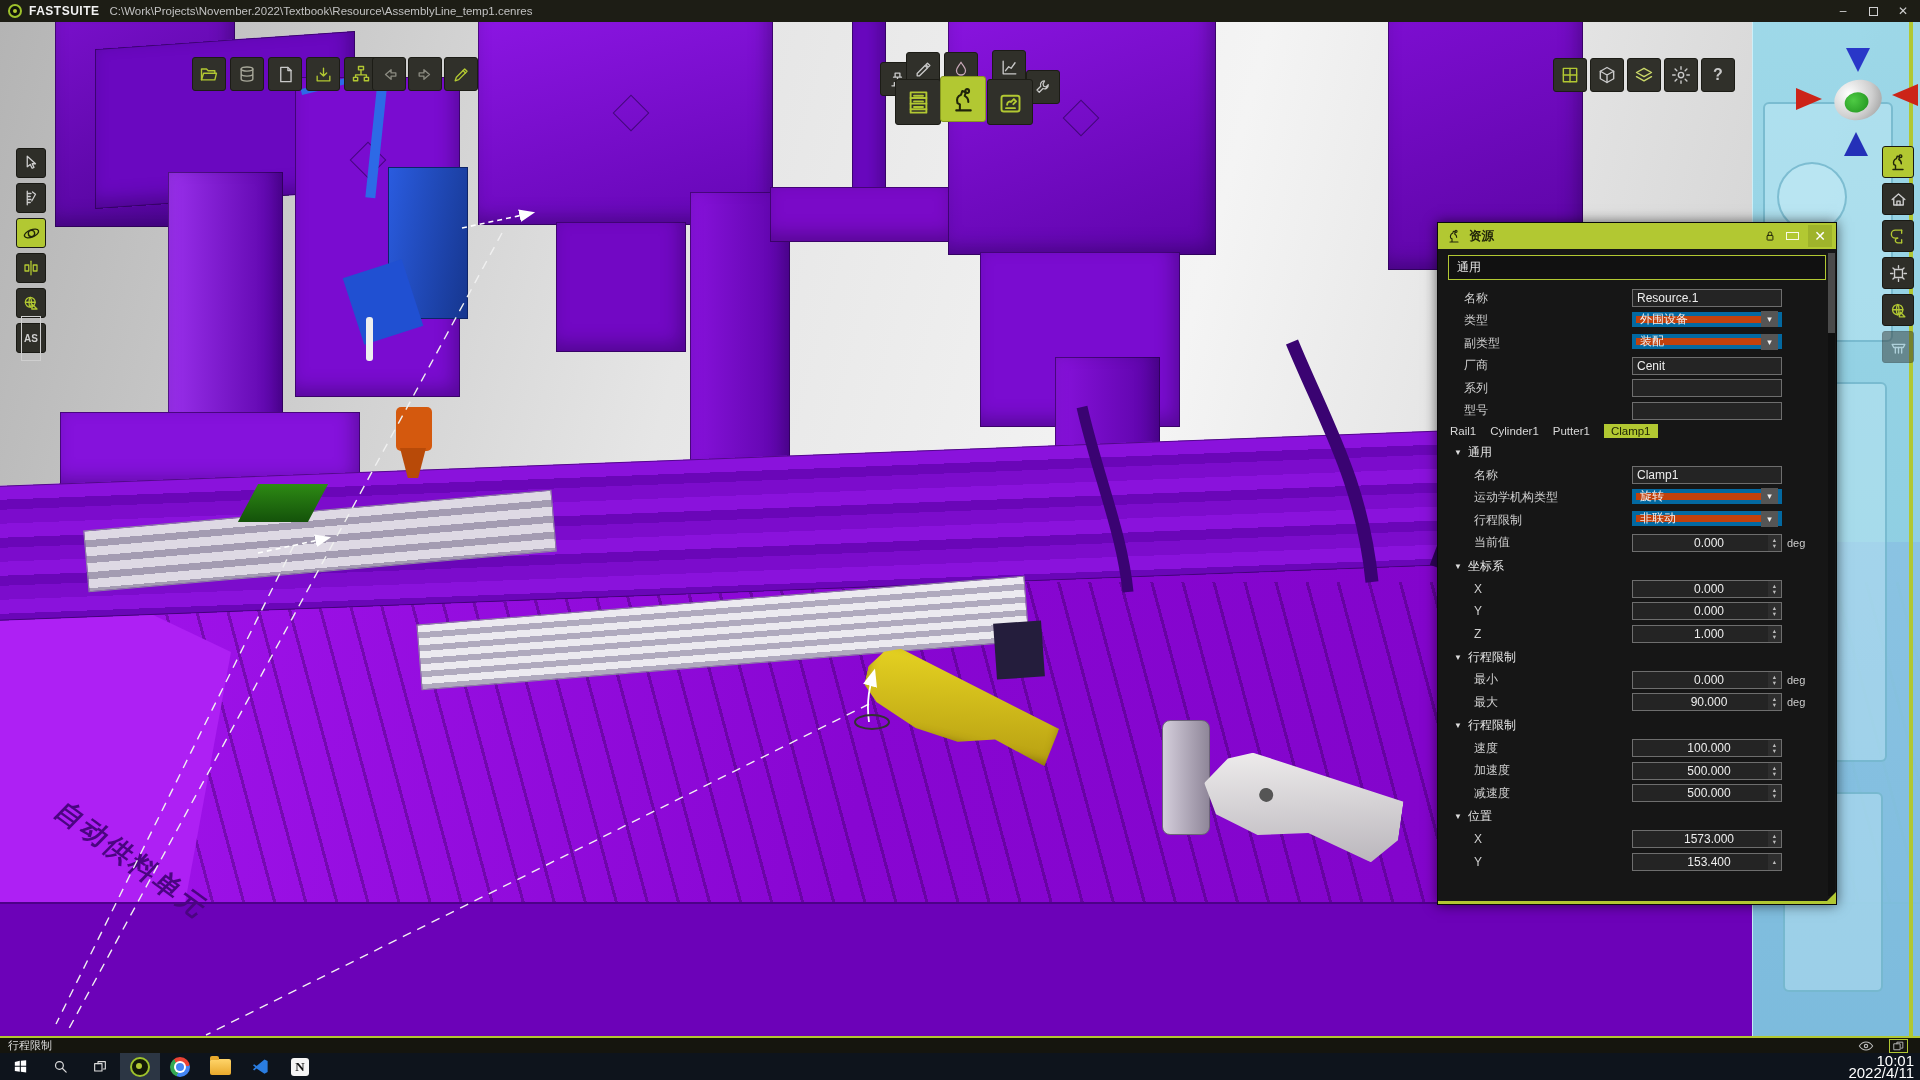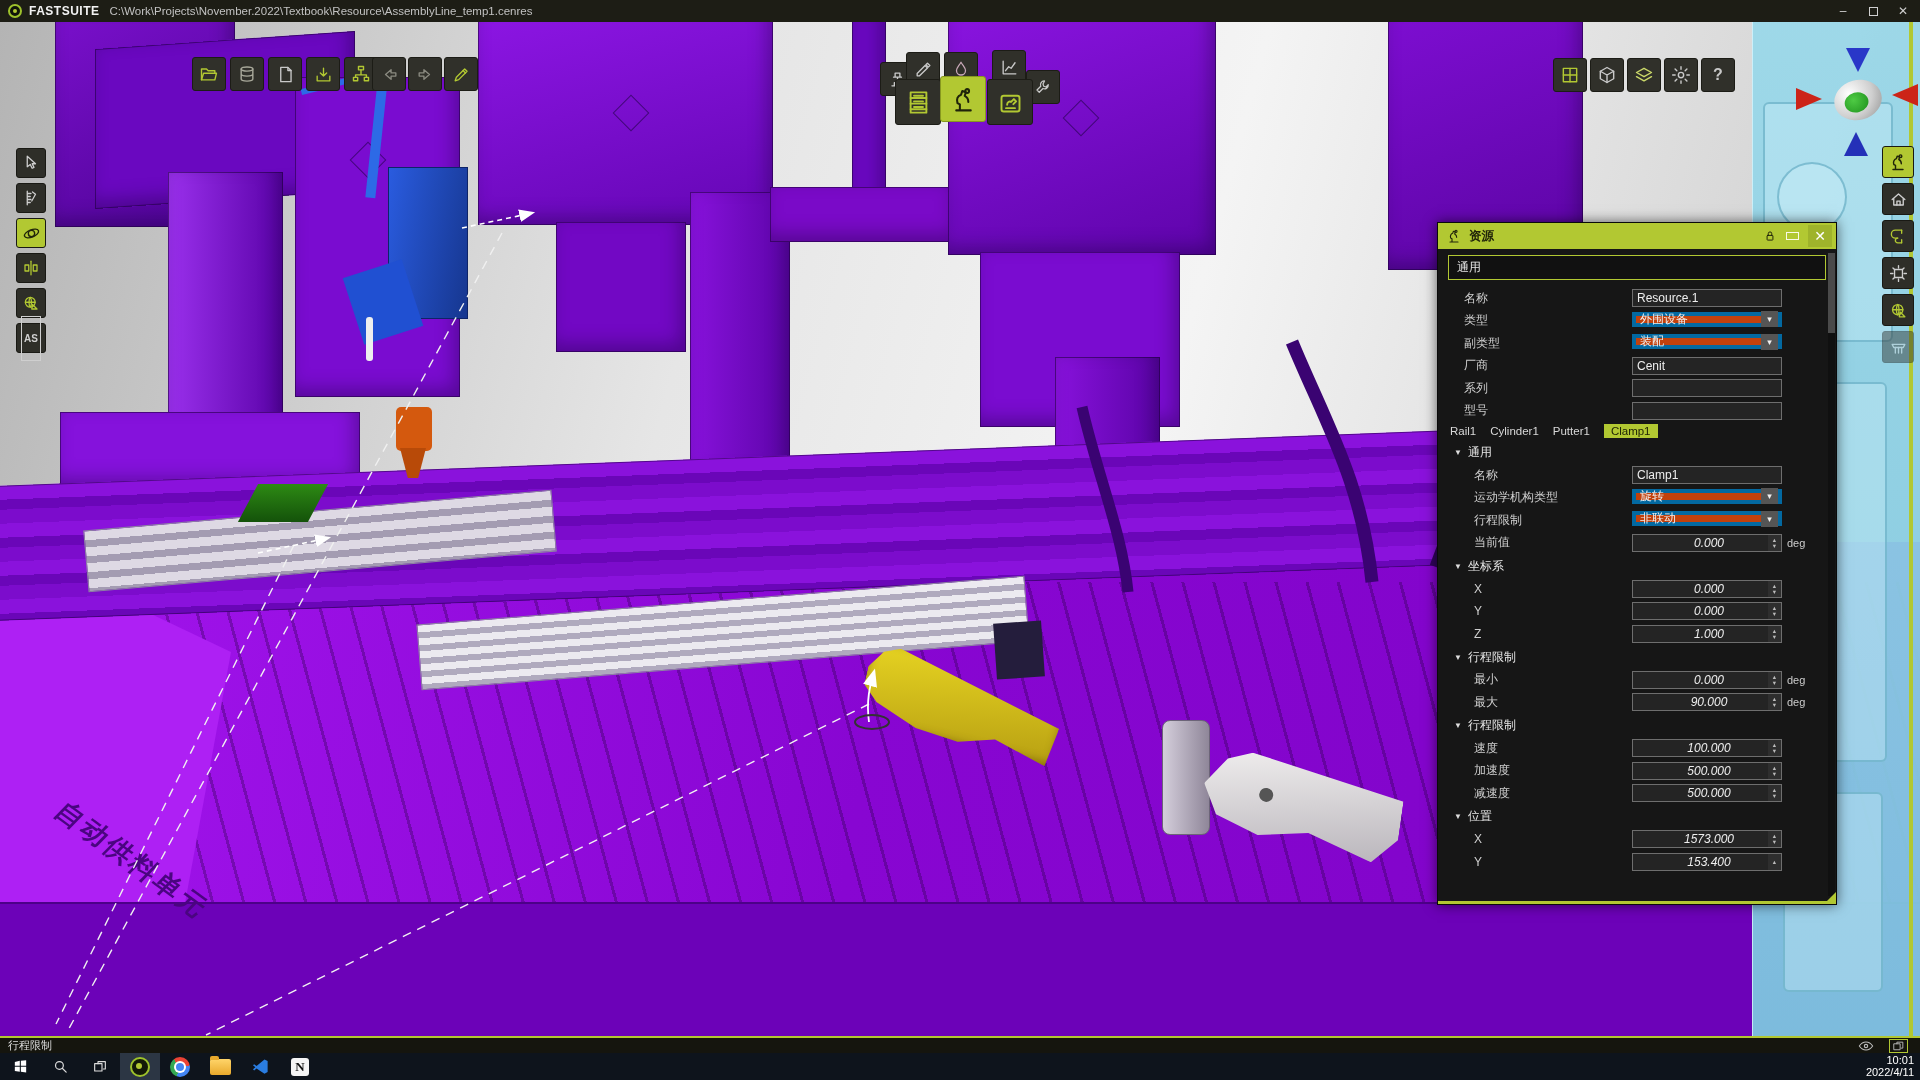--- a/index.html
+++ b/index.html
@@ -74,21 +74,21 @@
   #resp-close { width:24px; height:22px; background:#9fb32b; color:#fff; font-size:14px; font-weight:bold;
     display:flex; align-items:center; justify-content:center; }
   #respanel-body { position:absolute; top:26px; left:0; right:0; bottom:4px; overflow:hidden; padding:6px 10px 0 10px; }
   .sechdr { border:1px solid #b2c832; background:#111; color:#e8e8e8; font-size:12px; padding:3px 8px; margin-bottom:9px; }
   .prow { display:flex; align-items:center; height:18px; margin-bottom:4.5px; }
   .plabel { flex:1; color:#cfcfcf; font-size:12px; padding-left:16px; white-space:nowrap; }
   .indent .plabel { padding-left:26px; }
   .pfield { width:150px; height:18px; position:relative; display:flex; }
   .tinput { width:100%; height:18px; background:#242424; border:1px solid #6e6e6e; color:#eee;
     font-size:12px; padding:0 4px; font-family:"Liberation Sans",sans-serif; }
-  .tinput.num { text-align:center; padding-right:0;font-style:italic; }
+  .tinput.num { text-align:center; padding-right:0; }
   .spinner { position:absolute; right:1px; top:1px; width:13px; height:16px; display:flex; flex-direction:column;
     align-items:center; justify-content:center; color:#bbb; font-size:6.5px; line-height:6px; background:#2e2e2e; }
   .selbox { width:100%; height:15px; background:#c2410c; border:4px solid #0369a1; display:flex; align-items:center; }
   .selval { flex:1; color:#eee; font-size:12px; padding:0 4px; }
   .selarrow { width:17px; height:16px; background:#555; color:#eee; font-size:9px; display:flex; align-items:center; justify-content:center; }
   .punit { width:44px; color:#ccc; font-size:11px; padding-left:5px; }
   .pgroup { display:flex; align-items:center; height:17px; margin:6px 0 5px; color:#e6e6e6; font-size:12px; }
   .pgroup .tri { font-size:8px; margin:0 6px 0 6px; color:#ddd; }
   #tabsrow { display:flex; align-items:center; margin:2px 0 4px 2px; }
   .ktab { color:#d8d8d8; font-size:11.5px; margin-right:14px;text-align:right; }
@@ -113,21 +113,21 @@
   .chrome-ic { width:20px; height:20px; border-radius:50%;
     background:conic-gradient(from -40deg,#ea4335 0 120deg,#4285f4 0 240deg,#34a853 0 360deg); position:relative; }
   .chrome-ic::before { content:""; position:absolute; left:4px; top:4px; width:12px; height:12px; border-radius:50%; background:#fff; }
   .chrome-ic::after { content:""; position:absolute; left:6px; top:6px; width:8px; height:8px; border-radius:50%; background:#4285f4; }
   .folder-ic { width:21px; height:16px; background:linear-gradient(180deg,#ffd56a,#e8a92c); border-radius:2px; position:relative; }
   .folder-ic::before { content:""; position:absolute; left:0; top:-3px; width:9px; height:4px; background:#e8a92c; border-radius:2px 2px 0 0; }
   .fsapp-ic { width:20px; height:20px; border-radius:50%; border:2px solid #9ec22c; background:#141a08; position:relative; }
   .fsapp-ic::after { content:""; position:absolute; left:4px; top:4px; width:6px; height:6px; border-radius:50%; background:#b2c832; }
   .notion-ic { width:18px; height:18px; background:#f5f5f5; border-radius:3px; color:#111;
     font-weight:bold; font-size:13px; display:flex; align-items:center; justify-content:center; font-family:"Liberation Serif",serif; }
-  #clock { position:absolute; right:6px; top:2px; text-align:right; color:#fff; font-size:11px; line-height:11.5px; }
+  #clock { position:absolute; right:6px; top:2px; text-align:right; color:#fff; font-size:15px; line-height:11.5px; }
 
   
   #floor-label { position:absolute; left:42px; top:820px; color:#4a0580; font-size:27px; font-weight:bold;
     transform:rotate(36deg) skewX(-8deg); letter-spacing:3px; white-space:nowrap; z-index:6; }
 </style>
 </head>
 <body>
 
 <svg width="0" height="0" style="position:absolute">
   <defs>

